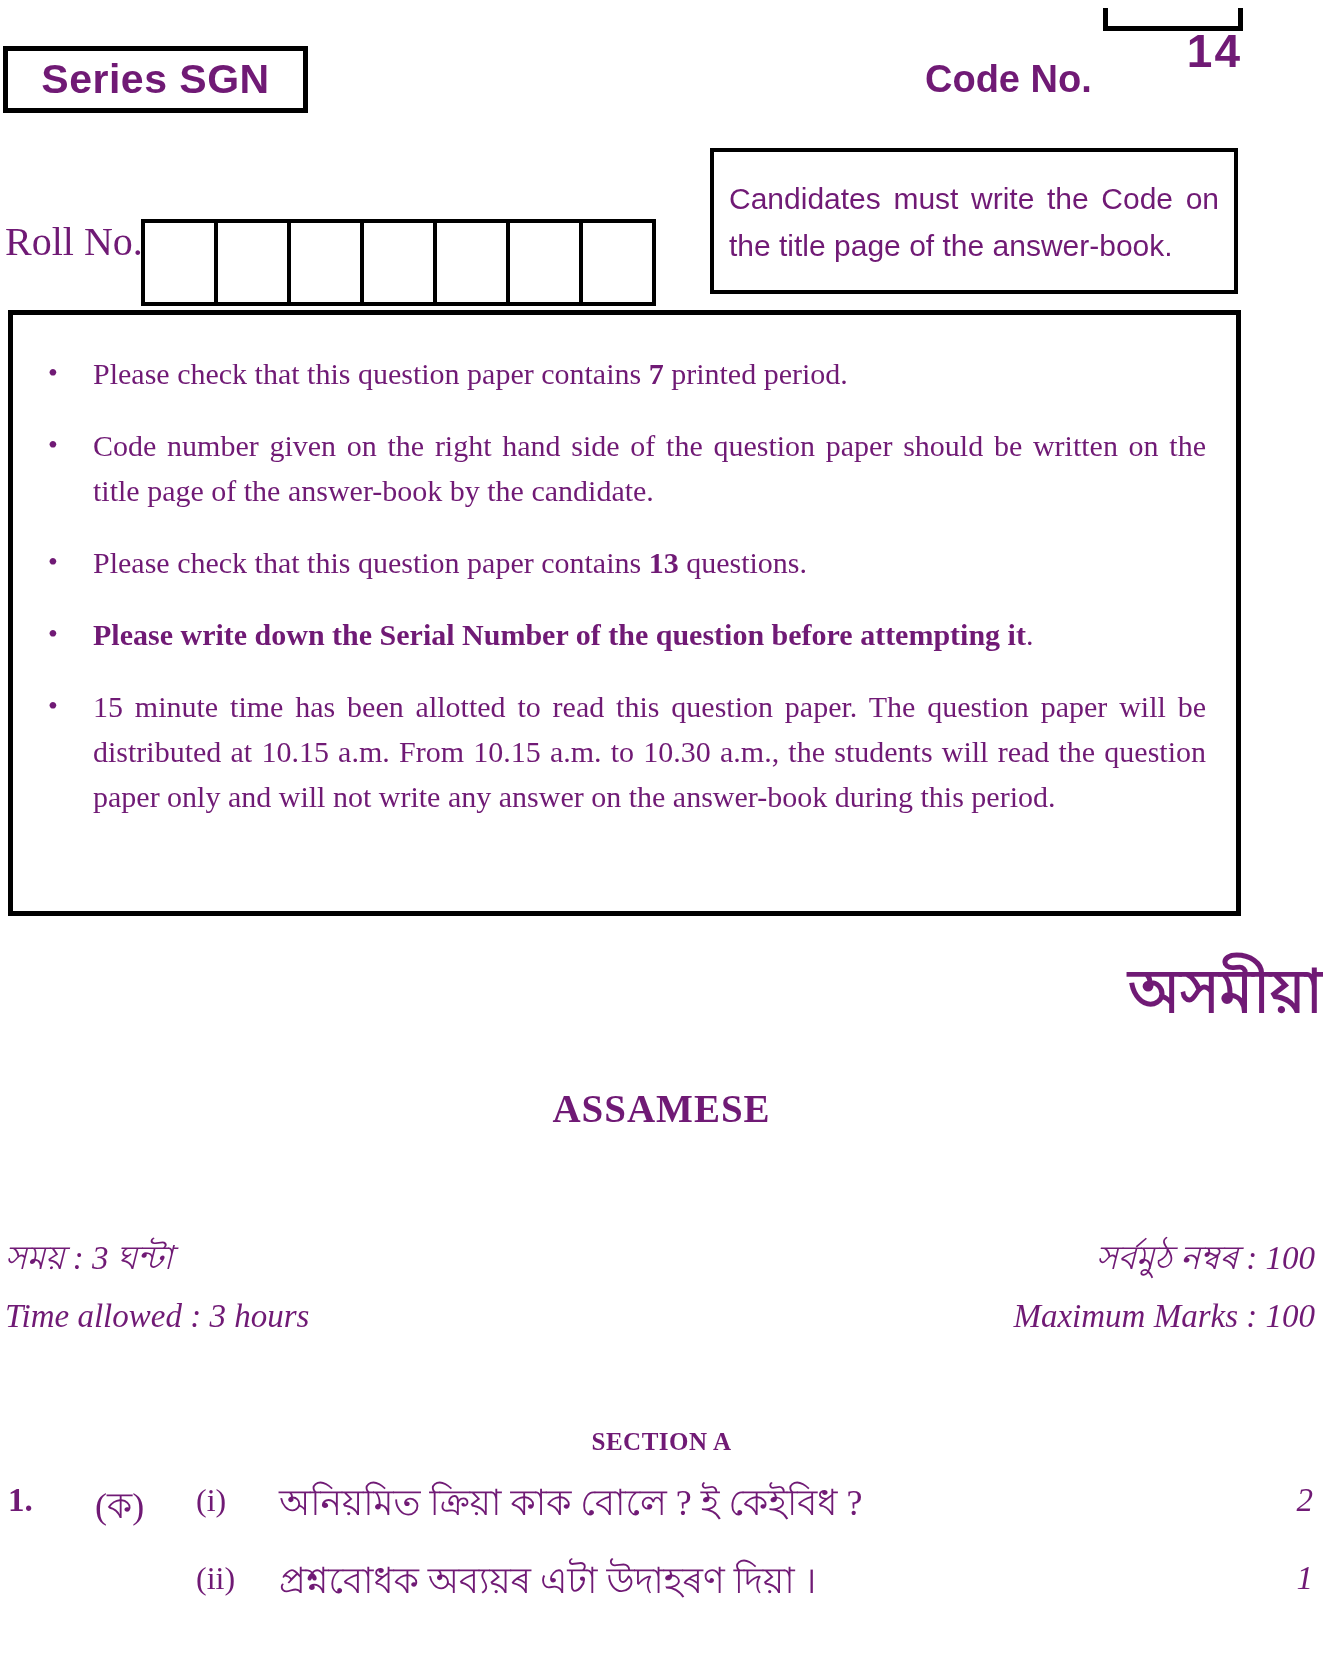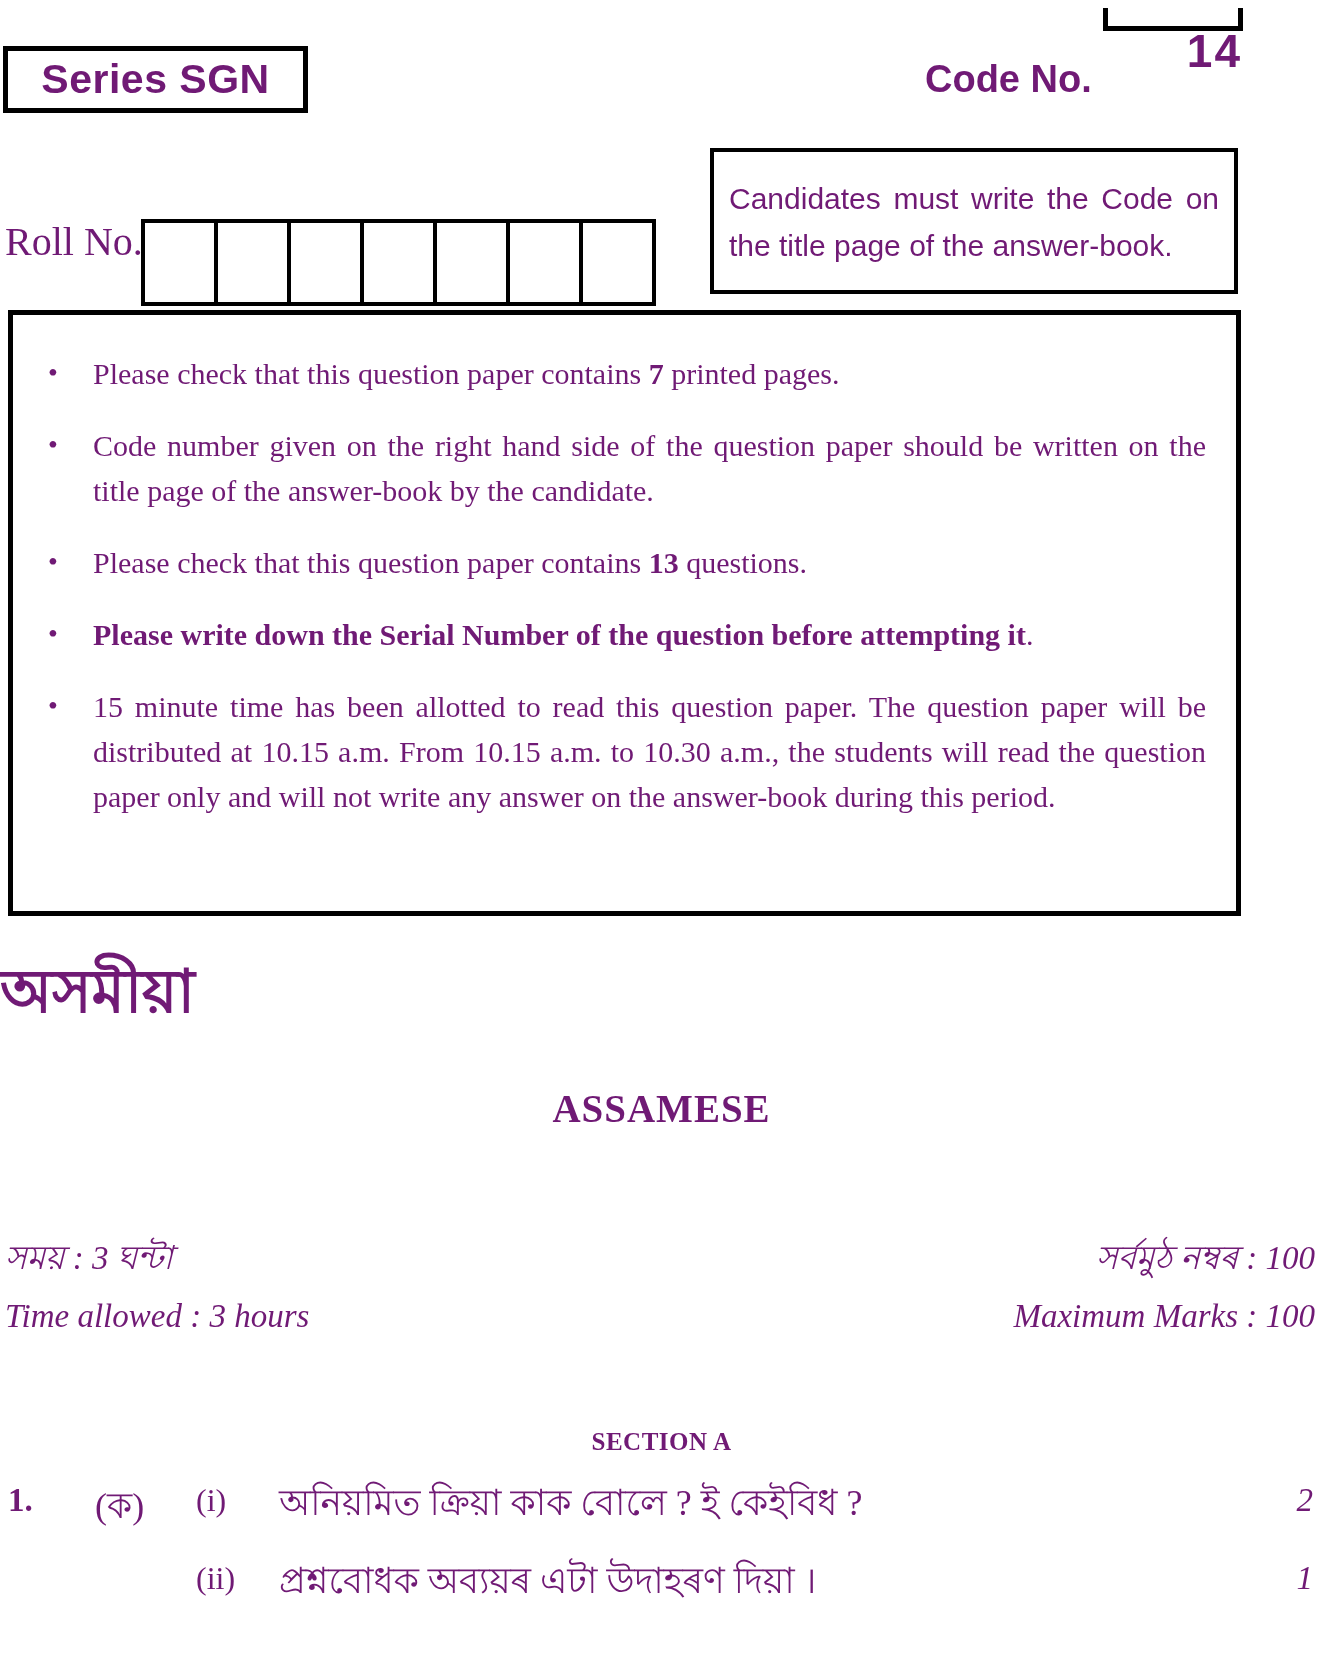--- a/index.html
+++ b/index.html
@@ -75,21 +75,21 @@
   }
   li.instr .bullet {
     flex:none; width:80px; text-align:center;
     font-size:28px; line-height:1.6;
   }
   li.instr .itext { flex:1; text-align:justify; }
   li.instr .itext .bold { font-weight:bold; }
 
   .title-assamese {
     position:absolute; left:0; top:945px; width:100%;
-    text-align:left; font-weight:bold; font-size:60px; line-height:1.3;
+    text-align:right; font-weight:bold; font-size:60px; line-height:1.3;
   }
   .title-english {
     position:absolute; left:0; top:1078px; width:100%;
     text-align:center; font-weight:bold; font-size:39px; letter-spacing:1px;
   }
 
   .meta-row {
     position:absolute; left:5px; right:8px;
     display:flex; justify-content:space-between;
     font-style:italic; font-size:33px;text-align:right;
@@ -140,21 +140,21 @@
       <div class="roll-box"></div>
       <div class="roll-box"></div>
       <div class="roll-box"></div>
       <div class="roll-box"></div>
     </div>
 
   <div class="instruction-box">
     <ul>
         <li class="instr">
           <span class="bullet">•</span>
-          <div class="itext"><span>Please check that this question paper contains </span><span class="bold">7</span><span> printed pages.</span></div>
+          <div class="itext"><span>Please check that this question paper contains </span><span class="bold">7</span><span> printed period.</span></div>
         </li>
         <li class="instr">
           <span class="bullet">•</span>
           <div class="itext"><span>Code number given on the right hand side of the question paper should be written on the title page of the answer-book by the candidate.</span></div>
         </li>
         <li class="instr">
           <span class="bullet">•</span>
           <div class="itext"><span>Please check that this question paper contains </span><span class="bold">13</span><span> questions.</span></div>
         </li>
         <li class="instr">

